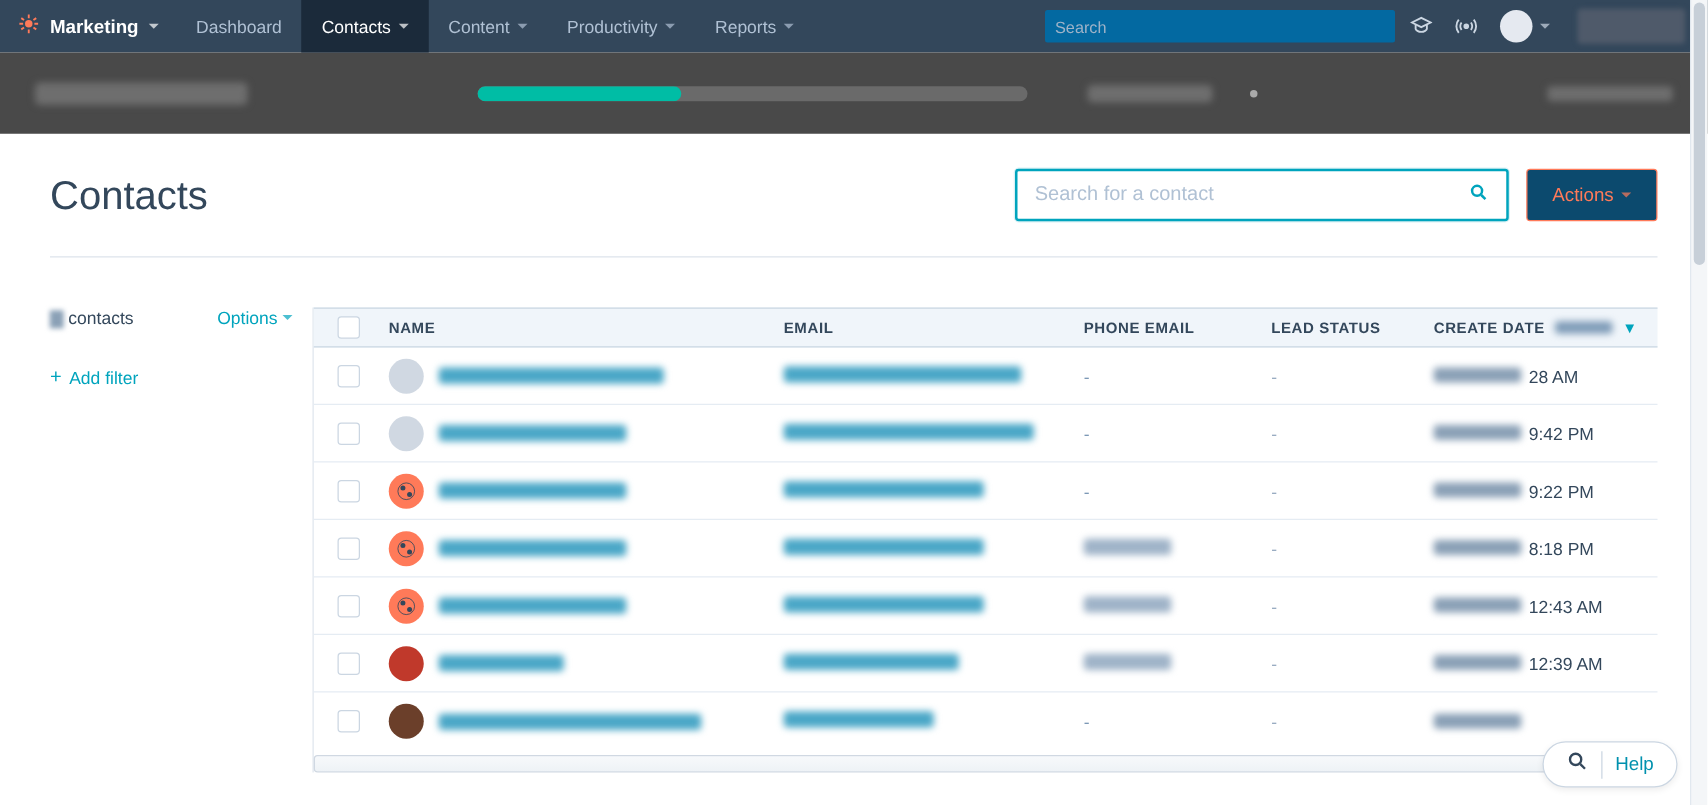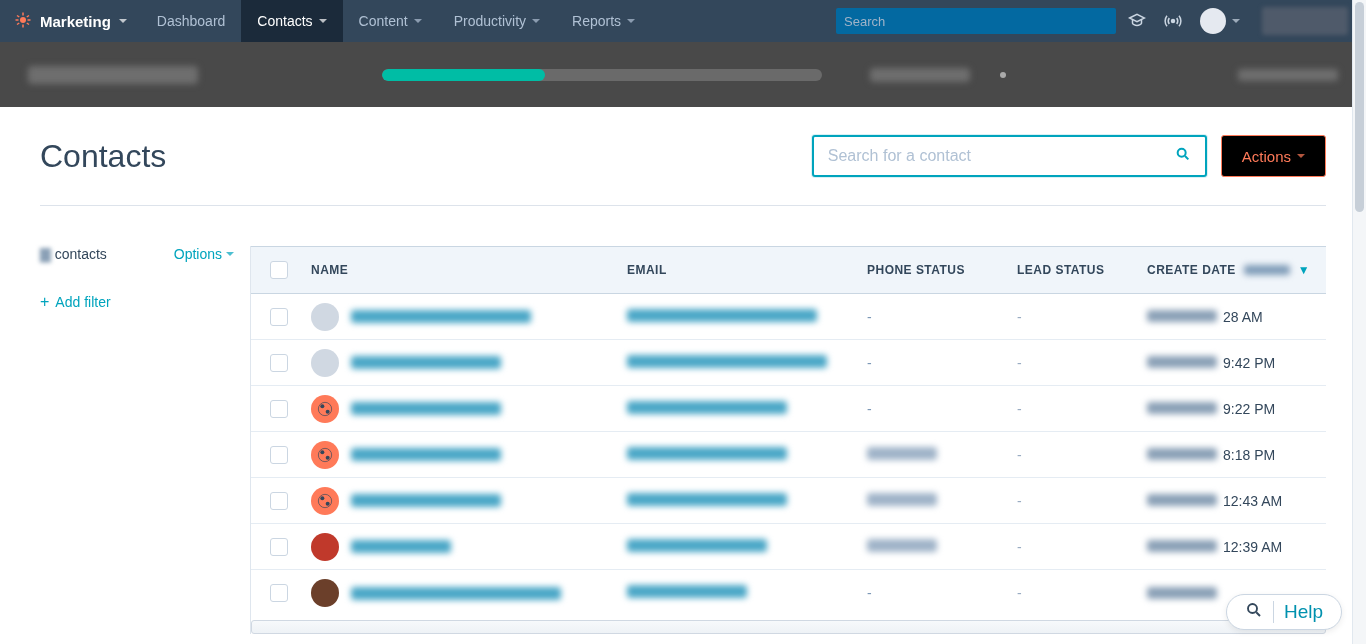--- a/index.html
+++ b/index.html
@@ -138,21 +138,21 @@
   }
   .search-contact input{
     flex:1;border:0;outline:0;font-size:16px;color:#33475b;background:transparent;
   }
   .search-contact input::placeholder{color:#b0c1d4;}
   .search-contact .sicon{color:#00a4bd;}
   .btn {
     height:42px;padding:0 20px;border-radius:3px;font-size:15px;display:flex;align-items:center;gap:6px;cursor:pointer;
   }
   .btn-outline{
-    border:1px solid #ff7a59;color:#ff7a59;background:#000000;
+    border:1px solid #ff7a59;color:#ff7a59;background:#0c4a6e;
   }
   .btn-primary{
     border:1px solid #ff7a59;background:#ff7a59;color:#fff;font-weight:500;
   }
 
   
   .body-row{display:flex;margin-top:40px;gap:0;}
   .sidebar{
     width:210px;flex:0 0 210px;font-size:14px;color:#516f90;
     padding-right:16px;
@@ -165,21 +165,21 @@
   }
   .plus{font-size:16px;line-height:1;}
 
   
   .table-wrap{
     flex:1;border-left:1px solid #dfe6ee;
   }
   .thead{
     background:#eef3f8;
     background:#f0f5fa;
-    display:flex;align-items:center;height:48px;
+    display:flex;align-items:center;height:32px;
     font-size:12px;letter-spacing:.04em;color:#33475b;font-weight:600;
     border-top:1px solid #c9d6e2;
     border-bottom:1px solid #c9d6e2;
   }
   .col-chk{width:56px;display:flex;justify-content:center;}
   .chk{
     width:18px;height:18px;border:1px solid #cbd6e2;border-radius:3px;background:#fff;cursor:pointer;
   }
   .col-name{width:320px;padding-left:4px;}
   .col-email{width:240px;}
@@ -221,21 +221,21 @@
   
   .help-widget{
     position:absolute;right:24px;bottom:14px;
     display:flex;align-items:center;gap:10px;
     border:1px solid #cbd6e2;border-radius:22px;padding:6px 18px;background:#fff;
     box-shadow:0 2px 6px rgba(0,0,0,.08);
     cursor:pointer;
   }
   .help-widget .hicon{color:#33475b;}
   .help-widget .divider{width:1px;height:22px;background:#cbd6e2;}
-  .help-widget .txt{color:#0091ae;font-size:19px;text-align:right;}
+  .help-widget .txt{color:#0091ae;font-size:15px;text-align:right;}
 
   
   .right-scroll{
     position:absolute;right:0;top:0;bottom:0;width:14px;background:#f4f6f8;border-left:1px solid #e1e8ef;
   }
   .right-scroll .thumb{position:absolute;left:2px;right:2px;top:2px;height:210px;border-radius:5px;background:#c7cfd8;}
 </style>
 </head>
 <body>
 
@@ -347,21 +347,21 @@
       </div>
     </div>
 
     <div class="table-wrap">
       <div class="thead">
         <div class="col-chk">
             <div class="chk"></div>
           </div>
         <div class="col-name">NAME</div>
         <div class="col-email">EMAIL</div>
-        <div class="col-phone">PHONE STATUS</div>
+        <div class="col-phone">PHONE EMAIL</div>
         <div class="col-lead">LEAD STATUS</div>
         <div class="col-date">
           <span>CREATE DATE</span>
           <span class="blurtxt" style="width:46px;height:10px;"></span>
           <span class="sort-caret">▼</span>
         </div>
       </div>
 
       <div id="tbody">
           <div class="trow">

